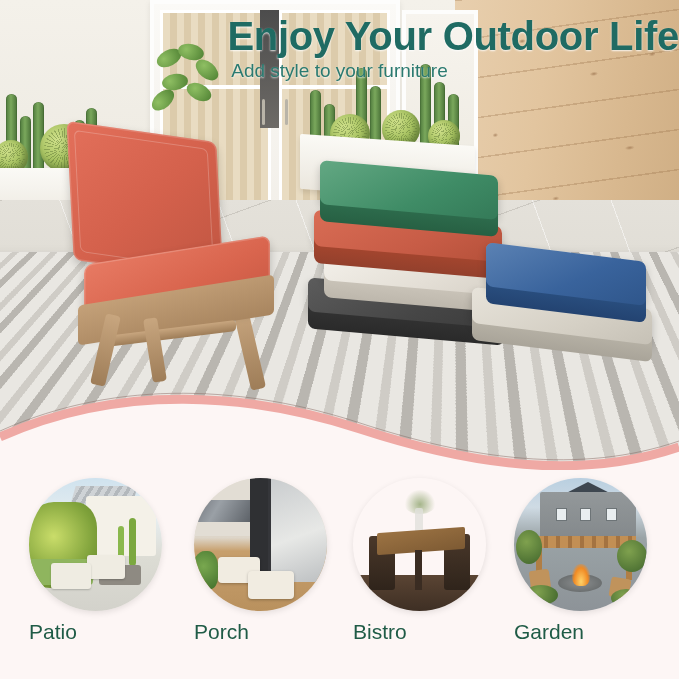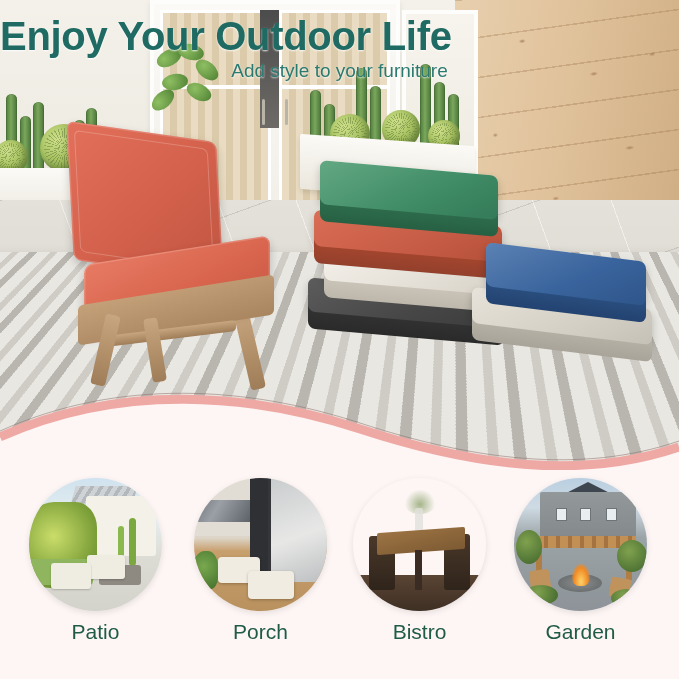--- a/index.html
+++ b/index.html
@@ -139,34 +139,34 @@
   
   .pair { position:absolute; left:478px; top:252px; width:190px; height:96px; }
   .c-blue { left:8px; top:0; width:160px; height:44px; transform:skewY(7deg); }
   .c-blue .top  { background:linear-gradient(150deg,#5b82b4,#39639c 58%,#2f568b); }
   .c-blue .side { background:linear-gradient(180deg,#2b5182,#234371); }
   .c-beige { left:-6px; top:46px; width:180px; height:36px; transform:skewY(7deg); }
   .c-beige .top  { background:linear-gradient(150deg,#e7e3da,#d5d0c5 60%,#c6c1b6); }
   .c-beige .side { background:linear-gradient(180deg,#b9b4a8,#a9a499); }
 
   
-  .title { position:absolute; left:0; right:0; top:14px; text-align:left;
+  .title { position:absolute; left:0; right:0; top:14px; text-align:right;
     font-size:40px; font-weight:bold; color:#1f6b63; letter-spacing:-.3px;
     text-shadow:0 1px 2px rgba(255,255,255,.85); }
   .subtitle { position:absolute; left:0; right:0; top:60px; text-align:center;
     font-size:19px; font-weight:normal; color:#2b7a70;
     text-shadow:0 1px 2px rgba(255,255,255,.8); }
 
   
   .wave { position:absolute; left:0; top:385px; width:679px; height:110px; }
 
   
   .bottom { position:absolute; left:0; top:470px; width:679px; height:209px; background:#fdf6f5; }
   .cats { position:absolute; left:0; top:8px; width:679px; height:200px; }
-  .cat { position:absolute; width:133px; text-align:center; }
+  .cat { position:absolute; width:133px; text-align:left; }
   .cat .thumb { width:133px; height:133px; border-radius:50%; overflow:hidden; position:relative;
     box-shadow:0 2px 6px rgba(0,0,0,.10); }
   .cat .label { margin-top:9px; font-size:21px; color:#1f5b46; }
 
   .cat.c1 { left:29px; } .cat.c2 { left:194px; }
   .cat.c3 { left:353px; } .cat.c4 { left:514px; }
 
   
   .t1 { background:linear-gradient(180deg,#cfe2ee 0%,#e7eef0 30%,#dcdcd4 60%,#d3d2cb 100%); }
   .t1 .grn { position:absolute; left:-4px; top:24px; width:72px; height:86px;

